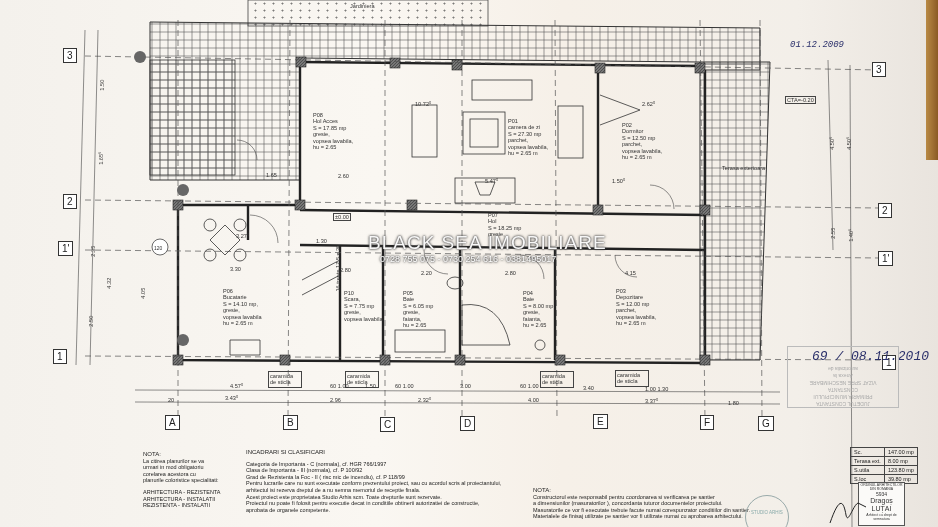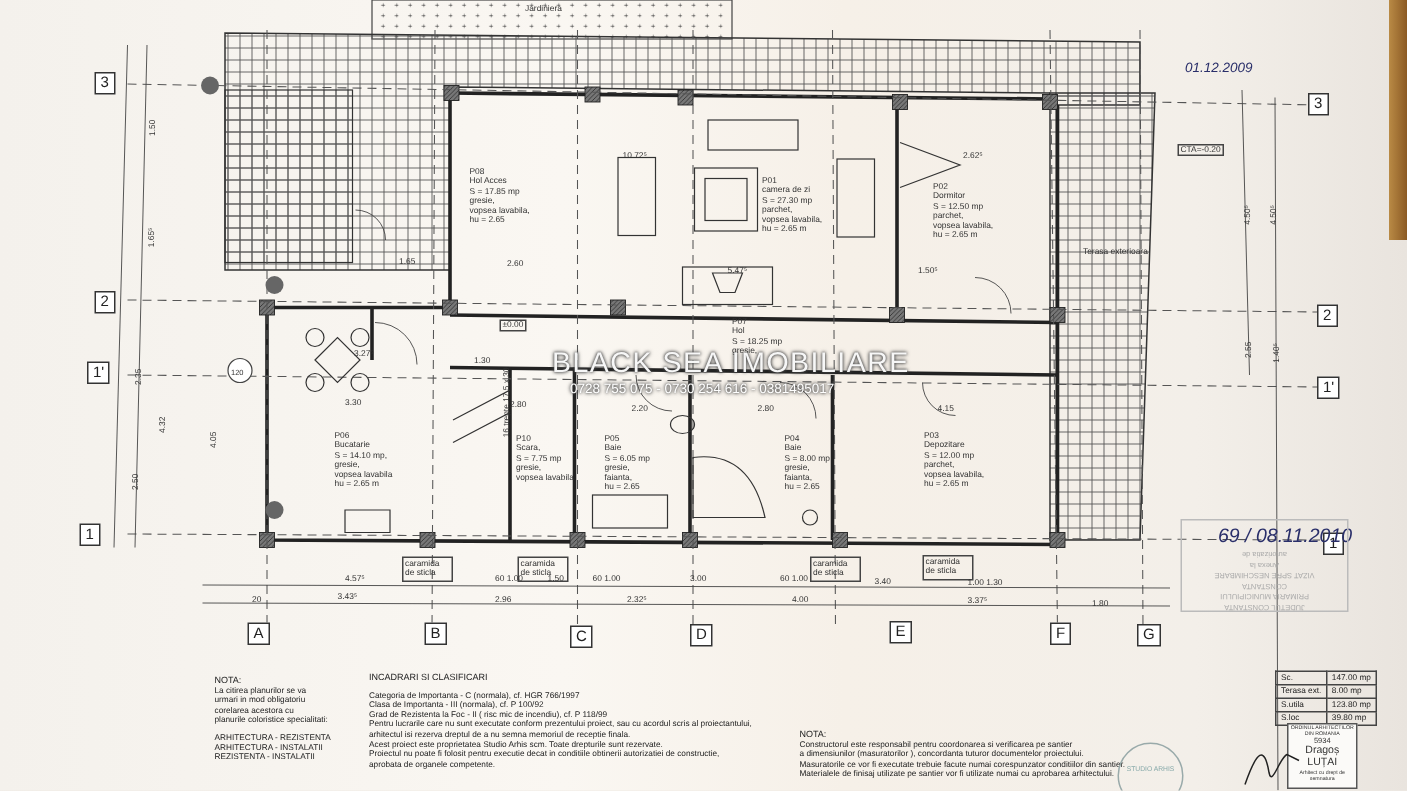--- a/index.html
+++ b/index.html
@@ -11,21 +11,21 @@
   .grid-tag { position:absolute; font-size:10px; color:#222; border:1px solid #333; background:#fff; padding:0 3px; line-height:13px; }
   .watermark { position:absolute; left:368px; top:232px; font-size:19px; letter-spacing:1px; color:#f7f7f7; text-shadow:0 0 3px #555, 0 0 2px #333; white-space:nowrap; }
   .phones { position:absolute; left:380px; top:254px; font-size:9px; color:#fff; text-shadow:0 0 2px #333,0 0 3px #444; white-space:nowrap; }
   .notes { position:absolute; font-size:5.5px; line-height:6.6px; color:#222; }
   .notes .h { font-size:6px; }
   .area-table { position:absolute; left:850px; top:447px; border-collapse:collapse; font-size:5.5px; }
   .area-table td { border:1px solid #444; padding:0 3px; height:8px; color:#222; }
   .stamp { position:absolute; left:843px; top:462px; width:45px; height:42px; border:1px solid #555; font-size:5px; text-align:center; color:#333; background:#fbfaf8; }
   .stamp .name { font-size:7px; line-height:8px; }
   .reg-stamp { position:absolute; left:787px; top:346px; width:110px; height:60px; border:1px solid #bbb; color:#aaa; font-size:5px; transform:rotate(180deg); text-align:center; line-height:7px; }
-  .hand { position:absolute; font-family:Liberation Sans, sans-serif; font-style:italic; color:#2a2f6a; }
+  .hand { position:absolute; font-family:Liberation Mono, monospace; font-style:italic; color:#2a2f6a; }
   .round-stamp { position:absolute; left:745px; top:495px; width:42px; height:42px; border:1px solid #9aa; border-radius:50%; font-size:4.5px; color:#8aa; text-align:center; line-height:6px; }
 </style>
 </head>
 <body>
 
 <div class="sheet">
   <div class="wood"></div>
 
   <svg class="plan" width="938" height="527" viewBox="0 0 938 527">
     <defs>

